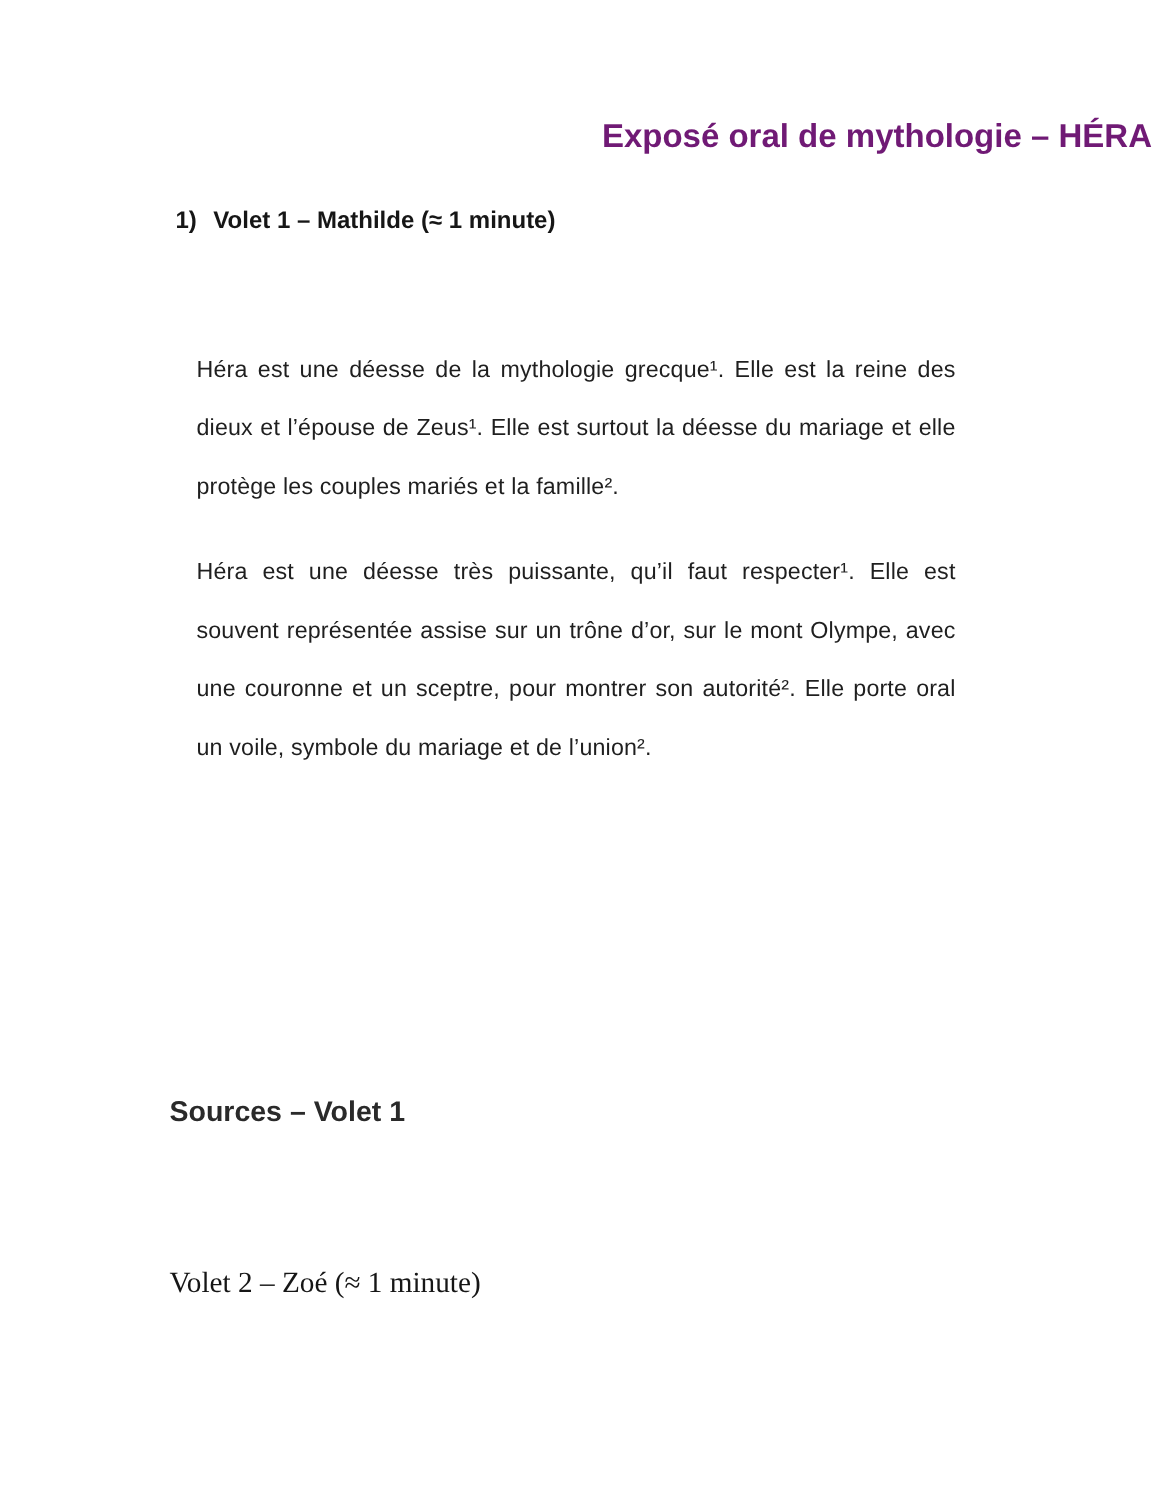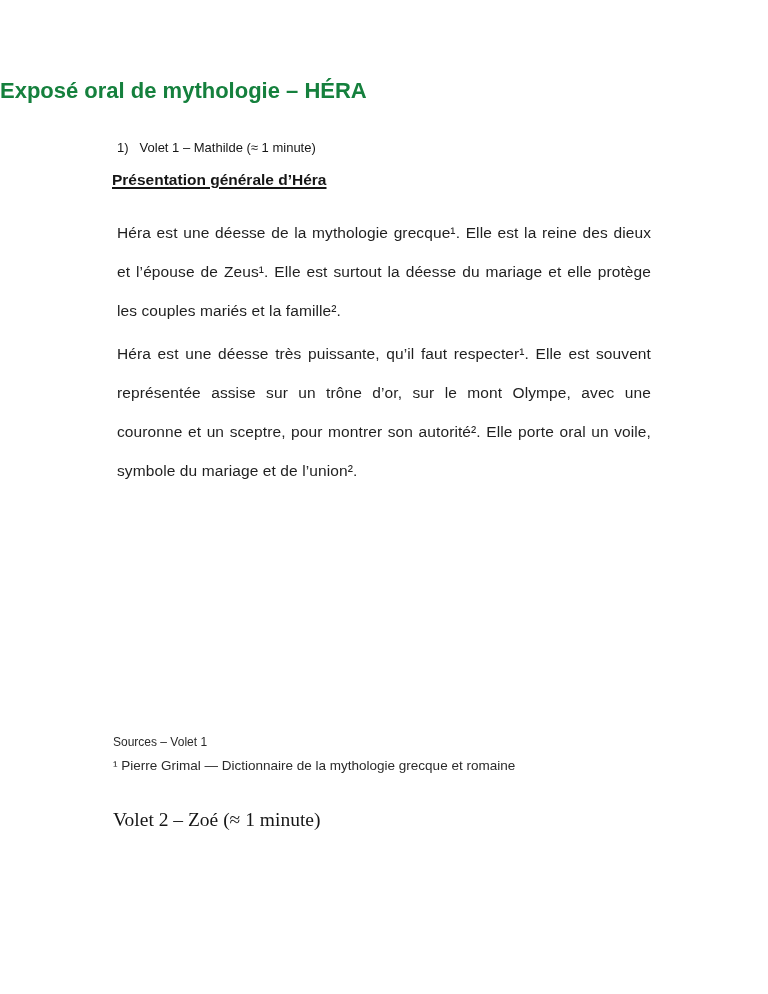--- a/index.html
+++ b/index.html
@@ -15,33 +15,33 @@
     overflow: hidden;
     font-family: "Liberation Sans", sans-serif;
     color: #1f1f1f;
   }
   .doc-title {
     position: absolute;
     top: 77px;
     left: 0;
     width: 768px;
     margin: 0;
-    text-align: left;
+    text-align: right;
     font-size: 22px;
     line-height: 28px;
     font-weight: bold;
-    color: #15803d;
+    color: #701a75;
   }
   .section-heading {
     position: absolute;
     top: 137px;
     left: 117px;
-    font-size: 13px;
+    font-size: 16px;
     line-height: 22px;
-    font-weight: normal;
+    font-weight: bold;
     color: #161616;
     white-space: nowrap;
   }
   .section-heading .num {
     display: inline-block;
     margin-right: 11px;
   }
   .subheading {
     position: absolute;
     top: 170px;
@@ -59,68 +59,67 @@
     top: 209px;
     left: 113px;
     width: 542px;
     font-size: 15.5px;
     line-height: 39px;
     text-align: justify;
     text-justify: inter-word;
     letter-spacing: 0.1px;
   }
   .body-text p {
-    margin: 4px;
+    margin: 18px;
     padding: 0;
   }
   .sources-label {
     position: absolute;
     top: 734px;
     left: 113px;
-    font-size: 12px;
+    font-size: 19px;
     line-height: 16px;
     color: #2a2a2a;
+    font-weight: bold;
   }
   .footnotes {
     position: absolute;
     top: 758px;
     left: 113px;
     font-size: 13.5px;
     line-height: 16px;
     color: #2a2a2a;
   }
   .next-section {
     position: absolute;
-    top: 808px;
+    top: 844px;
     left: 113px;
     font-family: "Liberation Serif", serif;
     font-size: 19.5px;
     line-height: 24px;
     color: #161616;
   }
 </style>
 </head>
 <body>
 
 <div class="page">
 
   <h1 class="doc-title">Exposé oral de mythologie – HÉRA</h1>
 
   <div class="section-heading">
     <span class="num">1)</span><span>Volet 1 – Mathilde (≈ 1 minute)</span>
   </div>
 
-  <div class="subheading">Présentation générale d’Héra</div>
 
   <div class="body-text">
     <p>Héra est une déesse de la mythologie grecque¹. Elle est la reine des dieux et l’épouse de Zeus¹. Elle est surtout la déesse du mariage et elle protège les couples mariés et la famille².</p>
     <p>Héra est une déesse très puissante, qu’il faut respecter¹. Elle est souvent représentée assise sur un trône d’or, sur le mont Olympe, avec une couronne et un sceptre, pour montrer son autorité². Elle porte oral un voile, symbole du mariage et de l’union².</p>
   </div>
 
   <div class="sources-label">Sources – Volet 1</div>
 
   <div class="footnotes">
-    <div>¹ Pierre Grimal — Dictionnaire de la mythologie grecque et romaine</div>
   </div>
 
   <div class="next-section">Volet 2 – Zoé (≈ 1 minute)</div>
 
 </div>
 
 </body></html>

